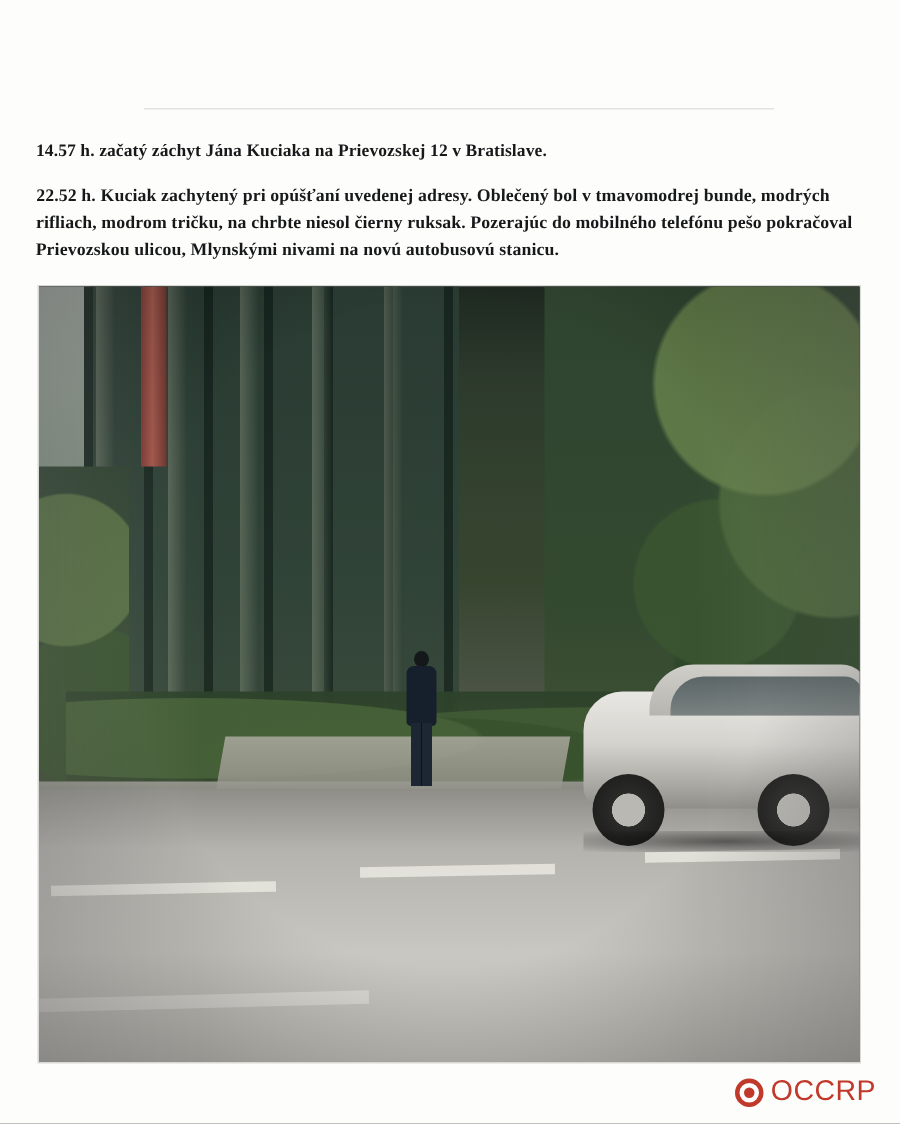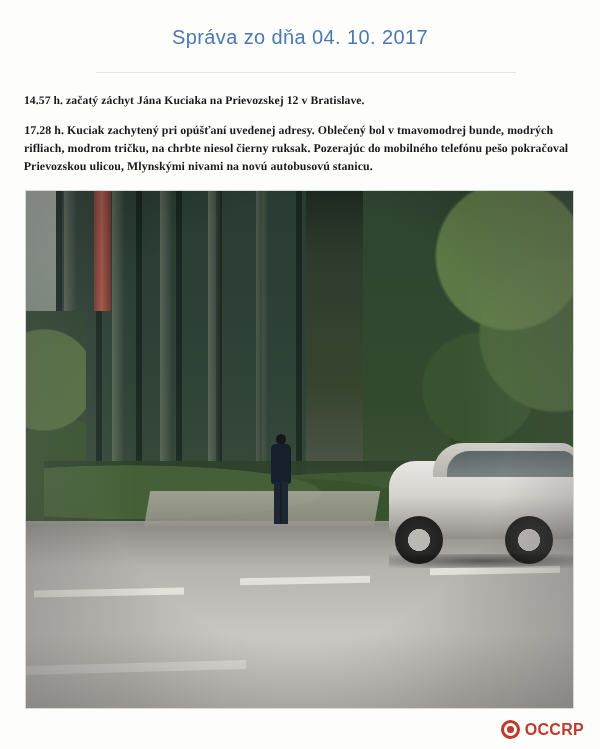--- a/index.html
+++ b/index.html
@@ -334,42 +334,41 @@
     position: absolute;
     left: 6px;
     top: 6px;
     width: 7px;
     height: 7px;
     border-radius: 50%;
     background: #c0392b;
   }
   .logo-text {
     font-family: "Liberation Sans", sans-serif;
-    font-size: 16px;
-    font-weight: 700;
+    font-size: 19px;
+    font-weight: 400;
     color: #c0392b;
     letter-spacing: 0.3px;
   }
 </style>
 </head>
 <body>
 
 <div class="page">
 
-  <div class="doc-title">Správa zo dňa 04. 10. 2017</div>
 
   <div class="header-rule"></div>
 
   <div class="body-text">
     <p class="para">
       <span class="timestamp">14.57 h.</span>
       <span>začatý záchyt Jána Kuciaka na Prievozskej 12 v Bratislave.</span>
     </p>
     <p class="para second">
-      <span class="timestamp">17.28 h.</span>
+      <span class="timestamp">22.52 h.</span>
       <span>Kuciak zachytený pri opúšťaní uvedenej adresy. Oblečený bol v tmavomodrej bunde, modrých rifliach, modrom tričku, na chrbte niesol čierny ruksak. Pozerajúc do mobilného telefónu pešo pokračoval Prievozskou ulicou, Mlynskými nivami na novú autobusovú stanicu.</span>
     </p>
   </div>
 
   <div class="photo-frame">
     <div class="photo">
 
       <div class="sky-gap"></div>
 
       <div class="facade">

